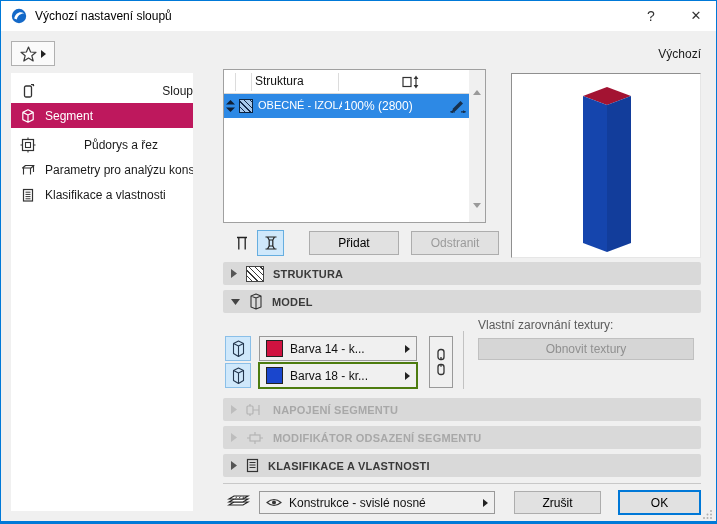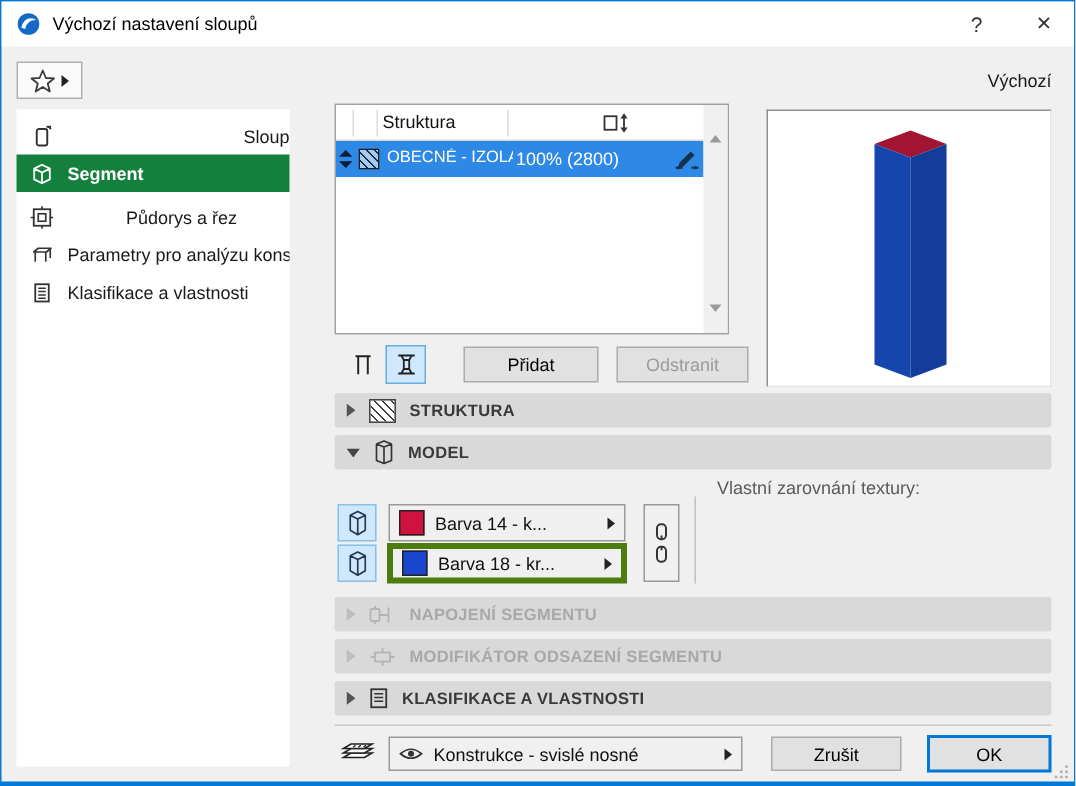--- a/index.html
+++ b/index.html
@@ -5,21 +5,21 @@
   html,body{margin:0;padding:0;background:#ffffff;}
   body{font-family:"Liberation Sans",sans-serif;}
   #dialog{position:relative;width:715px;height:520px;border:1px solid #0079d8;border-bottom:3px solid #0079d8;background:#f0f0f0;font-size:12px;color:#111;overflow:hidden;}
   .abs{position:absolute;box-sizing:border-box;}
   .btn{display:flex;align-items:center;justify-content:center;background:#e1e1e1;border:1px solid #adadad;font-size:12px;box-sizing:border-box;cursor:default;}
   .btn.disabled{color:#9b9b9b;}
   .ddown{display:flex;align-items:center;background:#f0f0f0;border:1px solid #999;box-sizing:border-box;padding:0 6px;gap:7px;}
   .bar{display:flex;align-items:center;background:#d9d9d9;border-radius:2px;font-weight:bold;font-size:11px;color:#3a3a3a;box-sizing:border-box;padding-left:8px;gap:9px;letter-spacing:.2px;}
   .bar.disabled{color:#a8a8a8;}
   .side-item{display:flex;align-items:center;height:25px;padding-left:9px;gap:9px;font-size:12px;color:#1a1a1a;}
-  .side-item.sel{background:#15803d;color:#ffffff;font-weight:bold;}
+  .side-item.sel{background:#be185d;color:#ffffff;}
   .hatch{background:repeating-linear-gradient(45deg,#ffffff 0 3px,#3a3a3a 3px 4px);}
   .hatch-blue{background:#a7c9ec repeating-linear-gradient(45deg,rgba(0,0,0,0) 0 3px,#13294a 3px 4px);}
   .caret-r{width:0;height:0;border-top:4px solid transparent;border-bottom:4px solid transparent;border-left:5px solid #222;}
   .tri-up{width:0;height:0;border-left:4px solid transparent;border-right:4px solid transparent;border-bottom:5px solid #9a9a9a;}
   .tri-dn{width:0;height:0;border-left:4px solid transparent;border-right:4px solid transparent;border-top:5px solid #9a9a9a;}
   svg{display:block;}
   .ellip{white-space:nowrap;overflow:hidden;}
 </style>
 </head>
 <body>
@@ -187,36 +187,37 @@
     <span style="width: 15px; height: 15px; border: 1px solid rgb(34, 34, 34); display: inline-block; background-color: rgb(208, 18, 64);"></span>
     <span class="ellip" style="flex:1;font-size:12px;">Barva 14 - k...</span>
     <span class="caret-r"></span>
   </div>
 
   <div class="abs" style="left:224px;top:362px;width:26px;height:25px;background:#cfe8fb;border:1px solid #8abfe8;display:flex;align-items:center;justify-content:center;">
     <svg width="13" height="18" viewBox="0 0 13 18">
         <path d="M6.5 1 L11.5 3.5 L6.5 6 L1.5 3.5 Z M1.5 3.5 V13.5 L6.5 16.5 L11.5 13.5 V3.5 M6.5 6 V16.5" fill="none" stroke="#25384f" stroke-width="1.1" stroke-linejoin="round"></path>
       </svg>
   </div>
-  <div class="ddown abs" style="left:257px;top:361px;width:160px;height:27px;border:4px solid #4d7c0f;background:#f0f0f0;">
+  <div class="ddown abs" style="left:257px;top:361px;width:160px;height:27px;border:2px solid #4d7c0f;background:#f0f0f0;">
     <span style="width: 15px; height: 15px; border: 1px solid rgb(34, 34, 34); display: inline-block; background-color: rgb(26, 70, 205);"></span>
     <span class="ellip" style="flex:1;font-size:12px;">Barva 18 - kr...</span>
     <span class="caret-r"></span>
   </div>
 
   <div class="abs" style="left:428px;top:335px;width:24px;height:52px;background:#f0f0f0;border:1px solid #999;display:flex;align-items:center;justify-content:center;">
     <svg width="12" height="28" viewBox="0 0 12 28">
         <rect x="3" y="1.5" width="6" height="10" rx="2.6" fill="none" stroke="#333" stroke-width="1.3"></rect>
         <rect x="3" y="16.5" width="6" height="10" rx="2.6" fill="none" stroke="#333" stroke-width="1.3"></rect>
         <path d="M6 9 v2.8 M6 16 v2.8" stroke="#333" stroke-width="1.3"></path>
       </svg>
   </div>
   <div class="abs" style="left:462px;top:330px;width:1px;height:58px;background:#c2c2c2;"></div>
 
   <div class="abs" style="left:477px;top:317px;font-size:12px;color:#5a5a5a;">Vlastní zarovnání textury:</div>
+  <button class="btn abs" style="left:477px;top:337px;width:216px;height:22px;background:#d6d6d6;border:1px solid #c0c0c0;color:#909090;font-family:inherit;">Obnovit textury</button>
 
   <div class="bar abs disabled" style="left:222px;top:397px;width:478px;height:23px;">
     <svg width="6" height="9" viewBox="0 0 6 9">
         <polygon points="0,0 6,4.5 0,9" fill="#bdbdbd"></polygon>
       </svg>
     <svg width="18" height="14" viewBox="0 0 18 14">
         <rect x="1" y="3" width="6" height="8" rx="1" fill="none" stroke="#b4b4b4" stroke-width="1.2"></rect>
         <path d="M7 7 H13 M13 2 V12" stroke="#b4b4b4" stroke-width="1.2"></path>
         <path d="M4 1 V3 M4 11 V13" stroke="#b4b4b4" stroke-width="1.2"></path>
       </svg>

